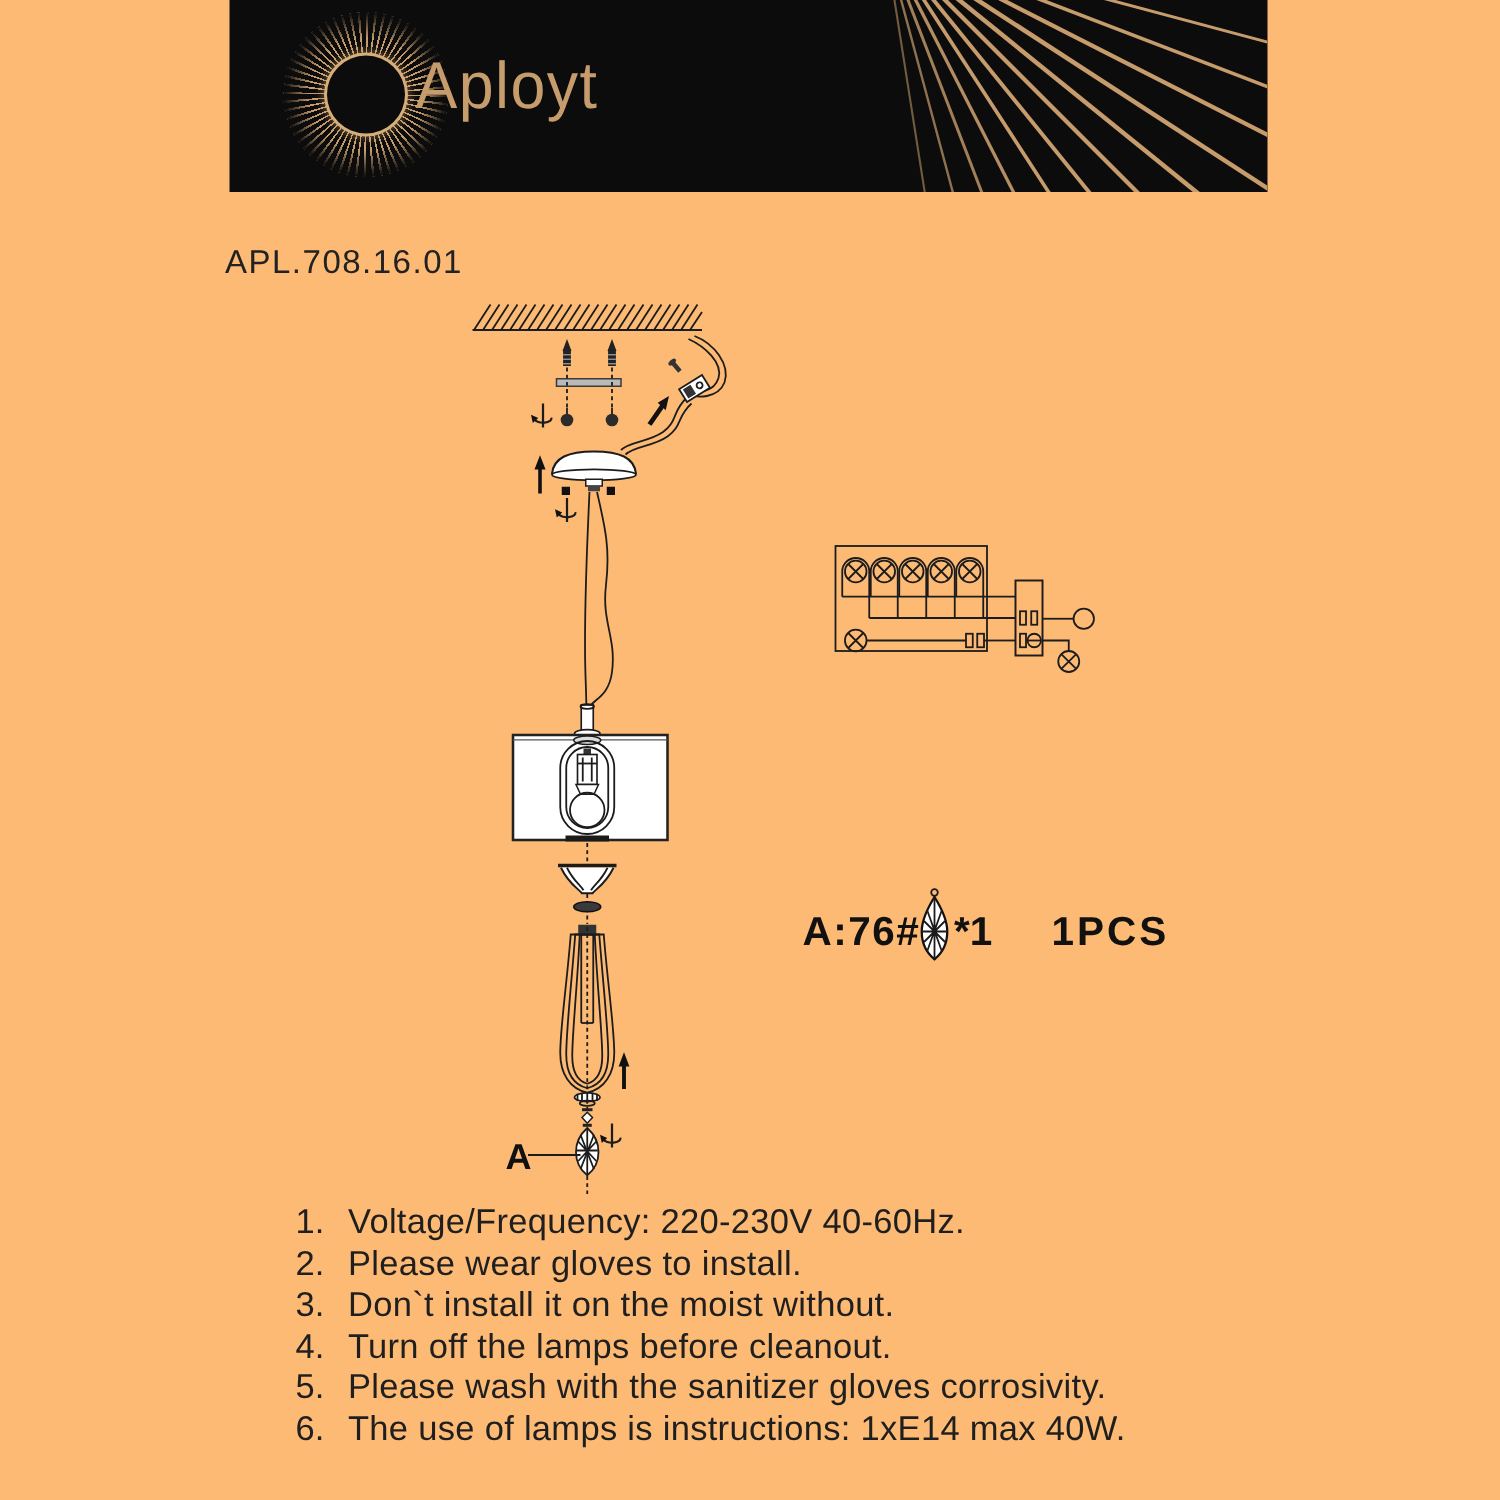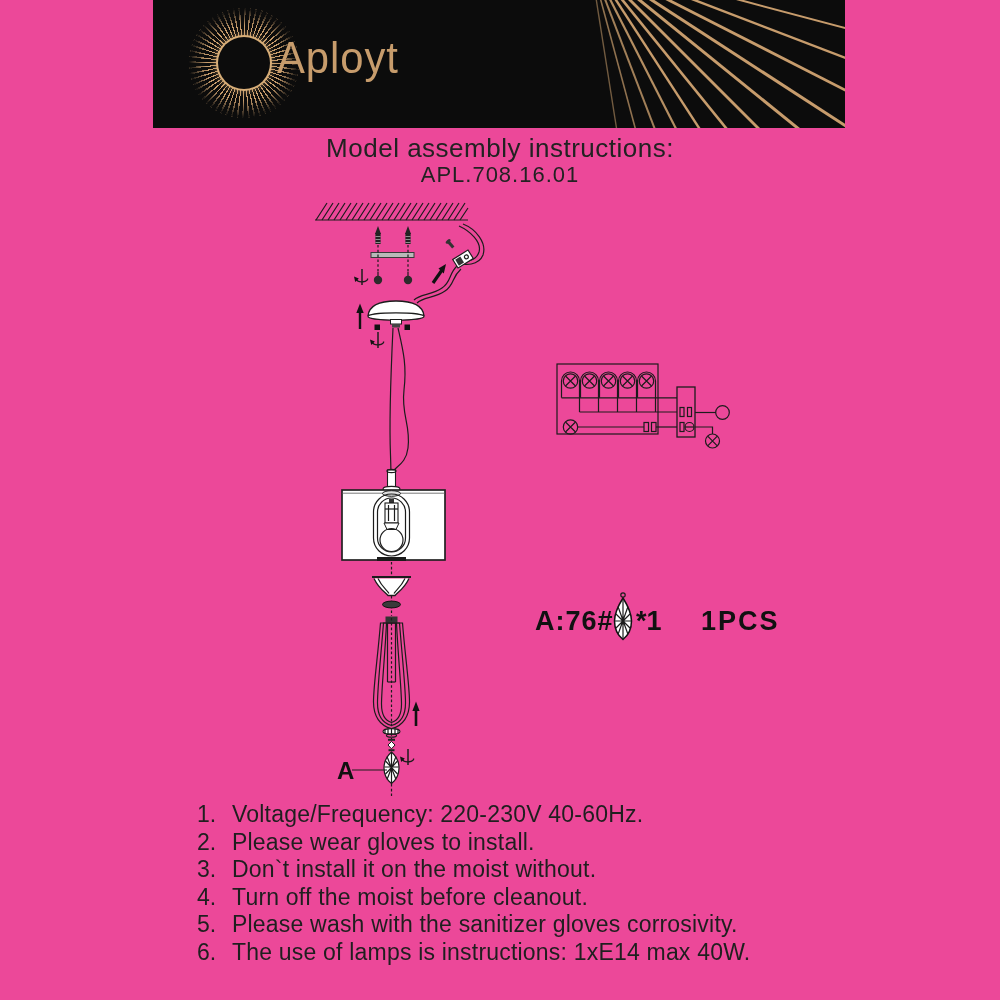--- a/index.html
+++ b/index.html
@@ -1,34 +1,34 @@
 <!DOCTYPE html>
 <html><head>
 <meta charset="utf-8">
 <style>
   html,body{margin:0;padding:0;background:#ffffff;}
-  .page{position:relative;width:1000px;height:1000px;background:#ec4899;overflow:hidden;
+  .page{position:relative;width:1000px;height:1000px;background:#fdba74;overflow:hidden;
         font-family:"Liberation Sans",sans-serif;color:#1f1f1f;}
 
   
   .banner{position:absolute;left:153px;top:0;width:692px;height:128px;background:#0c0c0c;overflow:hidden;}
   .sunburst{position:absolute;left:36px;top:8px;width:110px;height:110px;border-radius:50%;
             background:repeating-conic-gradient(#c79c6c 0deg 1.8deg, rgba(12,12,12,0) 1.8deg 6deg);}
   .sunburst::after{content:"";position:absolute;inset:0;border-radius:50%;
             background:radial-gradient(circle closest-side, rgba(12,12,12,0) 0 68%, #0c0c0c 100%);}
   .sunburst-core{position:absolute;left:50%;top:50%;width:52px;height:52px;transform:translate(-50%,-50%);
             background:#0c0c0c;border-radius:50%;box-shadow:0 0 0 2px #d8ae78, 0 0 6px 3px rgba(216,174,120,.45);z-index:2;}
   .brand{position:absolute;left:124px;top:33px;font-size:44px;font-weight:400;color:#c79c6c;
          letter-spacing:1px;transform:scaleX(.95);transform-origin:left center;}
   .banner-rays{position:absolute;left:0;top:0;width:692px;height:128px;}
 
   
   .title-line1{position:absolute;left:150px;top:133px;width:700px;text-align:center;
                font-size:26px;letter-spacing:.5px;color:#222;}
-  .title-line2{position:absolute;left:150px;top:162px;width:700px;text-align:center;
+  .title-line2{position:absolute;left:150px;top:162px;width:700px;text-align:left;
                font-size:22px;letter-spacing:1px;color:#222;}
 
   
   .diagram{position:absolute;left:150px;top:188px;width:700px;height:614px;}
   .diagram .ln{stroke:#1c1c1c;fill:none;stroke-width:1.2;}
   .diagram .dash{stroke-dasharray:2.6 2.2;}
   .cadtext{font-family:"Liberation Sans",sans-serif;font-weight:bold;fill:#111;stroke:none;}
 
   
   .instructions{position:absolute;left:197px;top:801px;width:650px;}
@@ -57,21 +57,20 @@
         <line x1="437" y1="-40" x2="572" y2="462" stroke-width="1.6" opacity=".7"></line>
         <line x1="437" y1="-40" x2="518" y2="474" stroke-width="1.4" opacity=".55"></line>
       </g>
     </svg>
     <div class="sunburst">
       <div class="sunburst-core"></div>
     </div>
     <div class="brand">Aployt</div>
   </div>
 
-  <div class="title-line1">Model assembly instructions:</div>
   <div class="title-line2">APL.708.16.01</div>
 
   <svg class="diagram" viewBox="150 188 700 614">
     <defs>
       <g id="rot">
         <line x1="0" y1="-9" x2="0" y2="7" stroke="#1c1c1c" stroke-width="1.5"></line>
         <path d="M -5.5,1.5 A 5.5 2.8 0 1 0 5.5,0.4" fill="none" stroke="#1c1c1c" stroke-width="1.4"></path>
         <polygon points="-8,-1.5 -3.2,0.6 -6.8,4" style="fill:#111;stroke:none"></polygon>
       </g>
     </defs>
@@ -280,21 +279,21 @@
     <div class="ins-row">
       <span class="ins-num">2.</span>
       <span class="ins-text">Please wear gloves to install.</span>
     </div>
     <div class="ins-row">
       <span class="ins-num">3.</span>
       <span class="ins-text">Don`t install it on the moist without.</span>
     </div>
     <div class="ins-row">
       <span class="ins-num">4.</span>
-      <span class="ins-text">Turn off the moist before cleanout.</span>
+      <span class="ins-text">Turn off the lamps before cleanout.</span>
     </div>
     <div class="ins-row">
       <span class="ins-num">5.</span>
       <span class="ins-text">Please wash with the sanitizer gloves corrosivity.</span>
     </div>
     <div class="ins-row">
       <span class="ins-num">6.</span>
       <span class="ins-text">The use of lamps is instructions: 1xE14 max 40W.</span>
     </div>
   </div>

